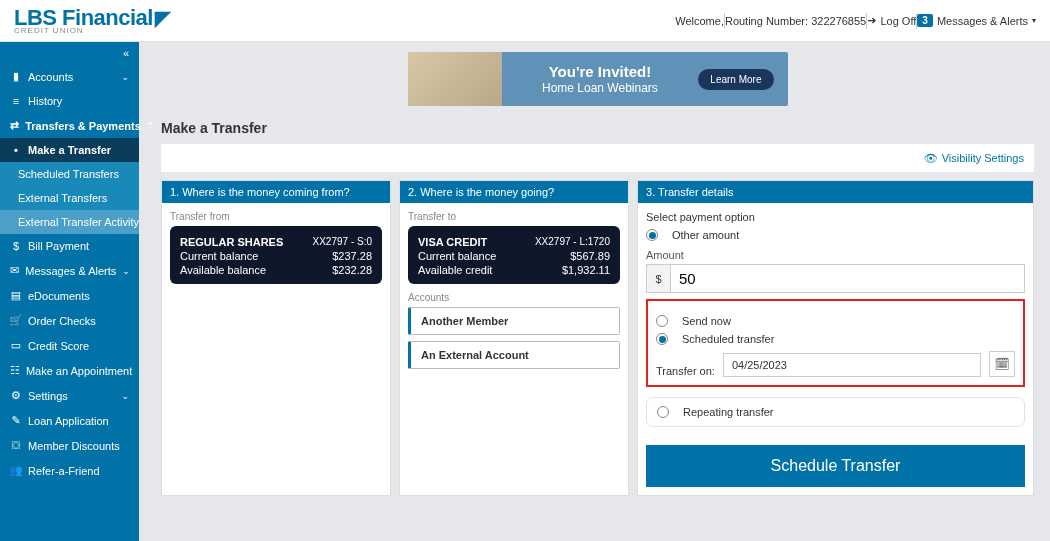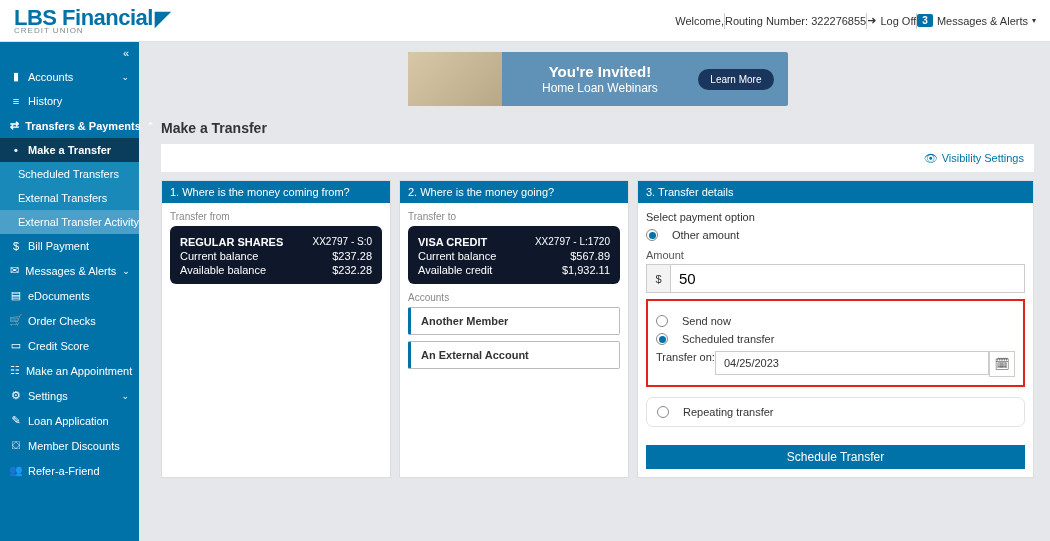--- a/index.html
+++ b/index.html
@@ -47,25 +47,25 @@
 .sect-lbl{font-size:10px;color:#888;margin:8px 0 4px}
 .opt-card{border:1px solid #bbb;border-left:3px solid #0072a8;border-radius:2px;padding:7px 10px;font-size:11px;font-weight:600;margin-bottom:6px;cursor:pointer}
 .radio-row{display:flex;align-items:center;gap:14px;font-size:11px;margin:6px 0;cursor:pointer}
 .radio{width:12px;height:12px;border:1px solid #888;border-radius:50%;display:inline-flex;align-items:center;justify-content:center}
 .radio.sel::after{content:"";width:7px;height:7px;background:#0072a8;border-radius:50%}
 .field-lbl{font-size:11px;color:#555;margin:8px 0 3px}
 .input-grp{display:flex;border:1px solid #ccc}
 .input-pre{width:24px;display:flex;align-items:center;justify-content:center;background:#f3f3f3;border-right:1px solid #ccc;font-size:11px}
 .input-txt{border:none;padding:5px 8px;font-size:15px;flex:1;outline:none}
 .hl-box{border:2px solid #e2231a;padding:8px;margin:6px 0}
-.date-row{display:flex;align-items:flex-start;margin-top:6px;font-size:11px}
+.date-row{display:flex;align-items:flex-end;gap:8px;margin-top:6px;font-size:11px}
 .date-input{flex:1;border:1px solid #ccc;padding:5px 8px;font-size:11px;display:flex;align-items:center}
 .cal-btn{width:26px;height:26px;border:1px solid #ccc;display:flex;align-items:center;justify-content:center;cursor:pointer;font-size:12px}
 .repeat-box{border:1px solid #e2e2e2;padding:8px 10px;border-radius:7px;margin:10px 0}
-.primary-btn{width:100%;background:#0072a8;color:#fff;border:none;padding:5px;font-size:12px;cursor:pointer;margin-top:8px}
+.primary-btn{width:100%;background:#0072a8;color:#fff;border:none;padding:12px;font-size:16px;cursor:pointer;margin-top:8px}
 </style>
 </head>
 <body>
 
 <div class="topbar">
   <div class="logo-wrap">
     <div class="logo">
         <span>LBS Financial</span>
         <span class="logo-icon">◤</span>
       </div>

